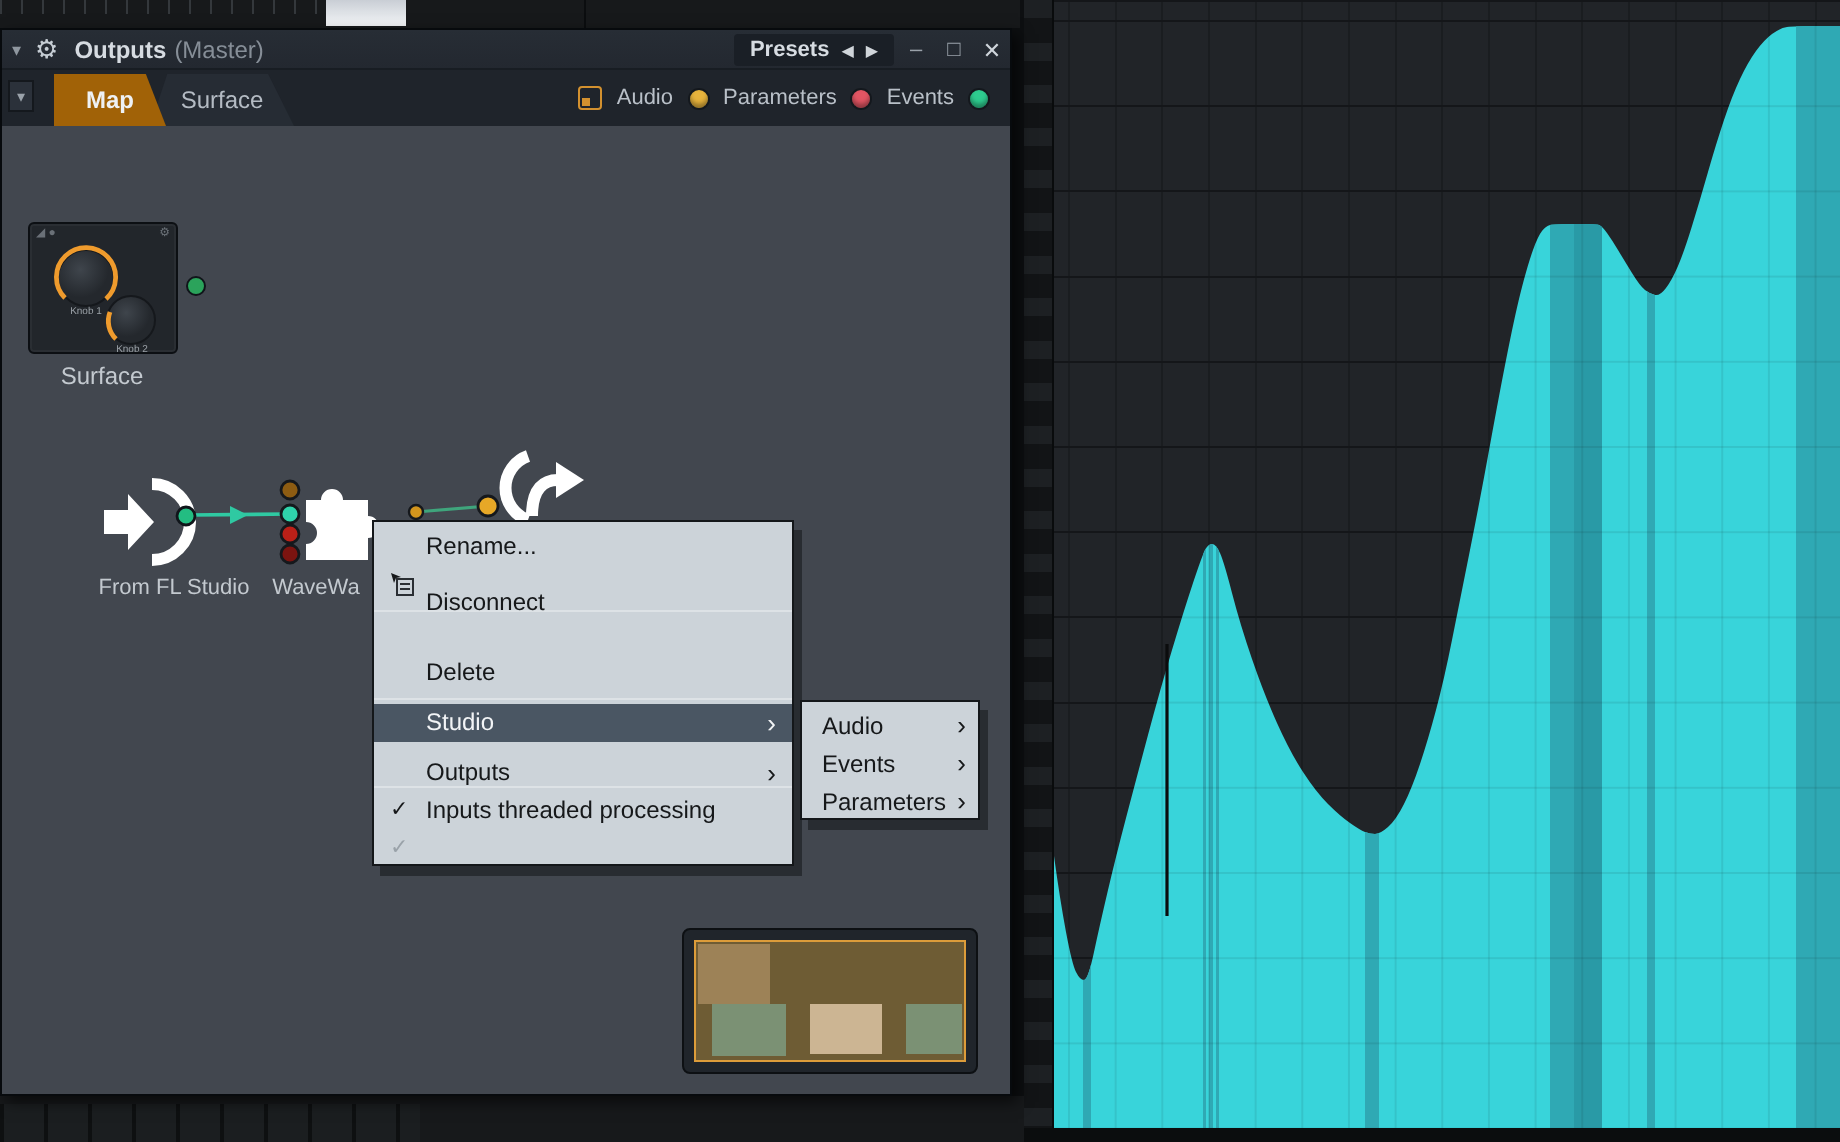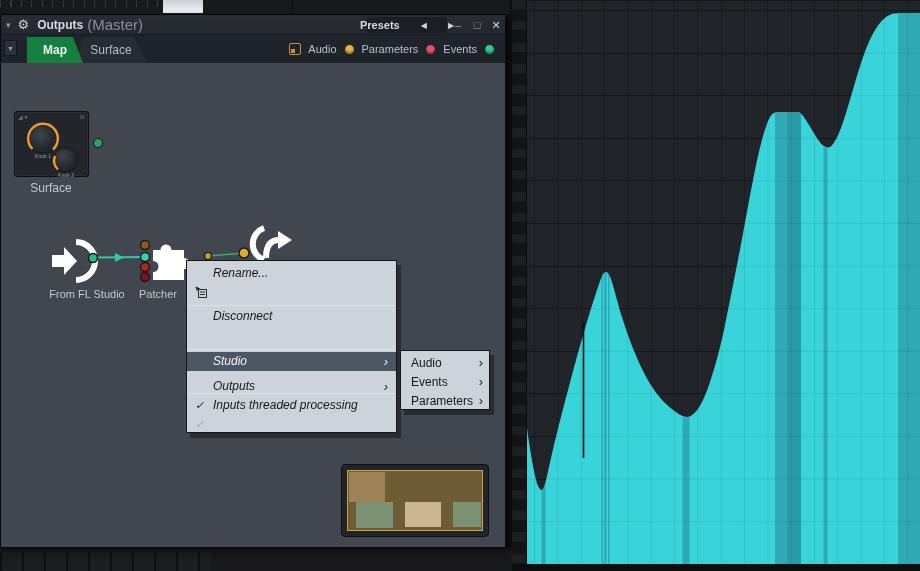--- a/index.html
+++ b/index.html
@@ -30,36 +30,36 @@
     repeating-linear-gradient(90deg,#0e1011 0 2px,#1b1e20 2px 22px);}
 
   
   #patcher{left:0;top:14px;width:506px;height:534px;background:#42474f;
     border:1px solid #070a0d;box-shadow:3px 3px 7px rgba(0,0,0,.6);z-index:5;}
   #titlebar{left:0;top:0;width:504px;height:20px;background:linear-gradient(180deg,#272d35,#232830);
     border-bottom:1px solid #181d23;display:flex;align-items:center;}
   .tb-caret{color:#8f979f;font-size:9px;margin-left:5px;}
   .tb-gear{color:#c6cdd4;font-size:13px;margin-left:7px;line-height:1;}
   .tb-title{color:#d6dbe1;font-size:12px;font-weight:bold;margin-left:8px;}
-  .tb-sub{color:#868e97;font-size:15px;margin-left:4px;}
+  .tb-sub{color:#868e97;font-size:12px;margin-left:4px;}
   #presets-box{position:absolute;left:366px;top:2px;width:80px;height:16px;background:#1a1f26;
-    border-radius:2px;display:flex;align-items:center;justify-content:center;gap:21px;text-align:center;}
+    border-radius:2px;display:flex;align-items:center;justify-content:center;gap:6px;text-align:center;}
   #presets-box .lbl{color:#d7dce2;font-size:11px;font-weight:bold;}
   #presets-box .arr{color:#d0d5da;font-size:8px;}
   .winbtn{position:absolute;top:0;height:20px;width:16px;color:#9aa2aa;font-size:11px;
     display:flex;align-items:center;justify-content:center;}
   #btn-min{left:449px;} #btn-max{left:468px;} #btn-close{left:487px;color:#cfd5db;}
 
   #tabrow{left:0;top:20px;width:504px;height:28px;background:#1f242b;display:block;}
   #tab-dd{left:3px;top:5px;width:13px;height:16px;background:#2b313a;border:1px solid #14181d;
     color:#9aa2aa;font-size:8px;display:flex;align-items:center;justify-content:center;}
   .tab{top:2px;height:26px;display:flex;align-items:center;justify-content:center;font-size:12px;}
   #tab-surface{left:74px;width:72px;background:#262c34;color:#b4bbc3;
     clip-path:polygon(12% 0,82% 0,100% 100%,0 100%);}
-  #tab-map{left:26px;width:56px;background:#15803d;color:#eef1f4;font-weight:bold;
+  #tab-map{left:26px;width:56px;background:#a16207;color:#eef1f4;font-weight:bold;
     clip-path:polygon(0 0,82% 0,100% 100%,0 100%);}
   #indicators{right:10px;top:0;height:28px;display:flex;align-items:center;gap:7px;}
   #pip-icon{width:12px;height:12px;border:1.5px solid #d3912f;border-radius:2px;position:relative;}
   #pip-icon::after{content:"";position:absolute;left:1px;bottom:1px;width:4px;height:4px;background:#d3912f;}
   .ind-label{color:#b9c0c8;font-size:11px;}
   .led{width:11px;height:11px;border-radius:50%;border:1.5px solid #14181d;box-shadow:inset 0 -2px 2px rgba(0,0,0,.35);}
 
   
   #surface-module{left:14px;top:111px;width:75px;height:66px;background:#22262b;border:1px solid #0c0f13;
     border-radius:3px;z-index:6;box-shadow:0 0 0 1px rgba(255,255,255,.04) inset;}
@@ -75,21 +75,21 @@
     border-radius:4px;z-index:6;}
   #minimap-inner{left:5px;top:5px;width:136px;height:61px;background:#6e5c34;border:1.5px solid #dc9c3a;}
   .mm-rect{position:absolute;}
   #mm-tan{left:1px;top:1px;width:36px;height:30px;background:#9d8257;}
   #mm-green1{left:8px;top:31px;width:37px;height:26px;background:#7b9174;}
   #mm-beige{left:57px;top:31px;width:36px;height:25px;background:#ccb593;}
   #mm-green2{left:105px;top:31px;width:28px;height:25px;background:#7b9174;}
 
   
   .menu{background:#ccd3d9;border:1px solid #14171a;box-shadow:4px 5px 0 rgba(8,10,14,.45);z-index:10;}
-  #main-menu{left:186px;top:260px;width:211px;height:173px;font-style:italic;}
+  #main-menu{left:186px;top:260px;width:211px;height:173px;}
   #sub-menu{left:400px;top:350px;width:90px;height:60px;}
   .mi{position:absolute;left:0;right:0;height:19px;line-height:19px;font-size:12px;color:#16181a;
     padding-left:26px;white-space:nowrap;}
   .mi .chk{position:absolute;left:8px;width:14px;font-size:11px;color:#16181a;}
   .mi .chk.dim{color:#9aa2a9;}
   .mi .sub-arr{position:absolute;right:8px;font-size:13px;line-height:19px;}
   .mi.hl{background:#4a5663;color:#f2f4f6;}
   .mi.hl .sub-arr{color:#f2f4f6;}
   .msep{position:absolute;left:0;right:0;height:1px;background:#a9b0b7;border-bottom:1px solid #dde2e6;}
   .smi{position:absolute;left:0;right:0;height:18px;line-height:18px;font-size:12px;color:#16181a;padding-left:10px;}
@@ -226,41 +226,42 @@
 
     <g>
       <circle cx="145" cy="245" r="4.5" fill="#8d5c12" stroke="#15181c" stroke-width="1.4"></circle>
       <circle cx="145" cy="257" r="4.5" fill="#2fd3ab" stroke="#15181c" stroke-width="1.4"></circle>
       <circle cx="145" cy="267" r="4.5" fill="#bb2018" stroke="#15181c" stroke-width="1.4"></circle>
       <circle cx="145" cy="277" r="4.5" fill="#7c1410" stroke="#15181c" stroke-width="1.4"></circle>
     </g>
   </svg>
 
   <div class="abs node-label" style="left:37px;top:288px;width:100px;">From FL Studio</div>
-  <div class="abs node-label" style="left:131px;top:288px;width:54px;overflow:hidden;">Patcher</div>
+  <div class="abs node-label" style="left:131px;top:288px;width:54px;overflow:hidden;">WaveWa</div>
 
   <div class="abs" id="minimap">
     <div class="abs" id="minimap-inner">
       <div class="mm-rect" id="mm-tan"></div>
       <div class="mm-rect" id="mm-green1"></div>
       <div class="mm-rect" id="mm-beige"></div>
       <div class="mm-rect" id="mm-green2"></div>
     </div>
   </div>
 
   <div class="abs menu" id="main-menu">
     <div class="mi" style="top:3px;">Rename...</div>
     <svg id="saveas-icon" style="top:25px;" viewBox="0 0 13 13">
       <rect x="3.5" y="3.5" width="8" height="8" fill="none" stroke="#2a2e33" stroke-width="1"></rect>
       <line x1="5" y1="6" x2="10" y2="6" stroke="#2a2e33" stroke-width="1"></line>
       <line x1="5" y1="8.5" x2="10" y2="8.5" stroke="#2a2e33" stroke-width="1"></line>
       <path d="M0.5,0.5 L5.5,2.5 3,3 2,5.5 Z" fill="#16181a"></path>
     </svg>
     <div class="msep" style="top:44px;"></div>
-    <div class="mi" style="top:46px;">Disconnect</div>
+    <div class="mi" style="top:31px;">Disconnect</div>
+    <div class="mi" style="top:66px;">Delete</div>
     <div class="msep" style="top:88px;"></div>
     <div class="mi hl" style="top:91px;">
       <span>Studio</span>
       <span class="sub-arr">›</span>
     </div>
     <div class="mi" style="top:116px;">
       <span>Outputs</span>
       <span class="sub-arr">›</span>
     </div>
     <div class="msep" style="top:132px;"></div>

